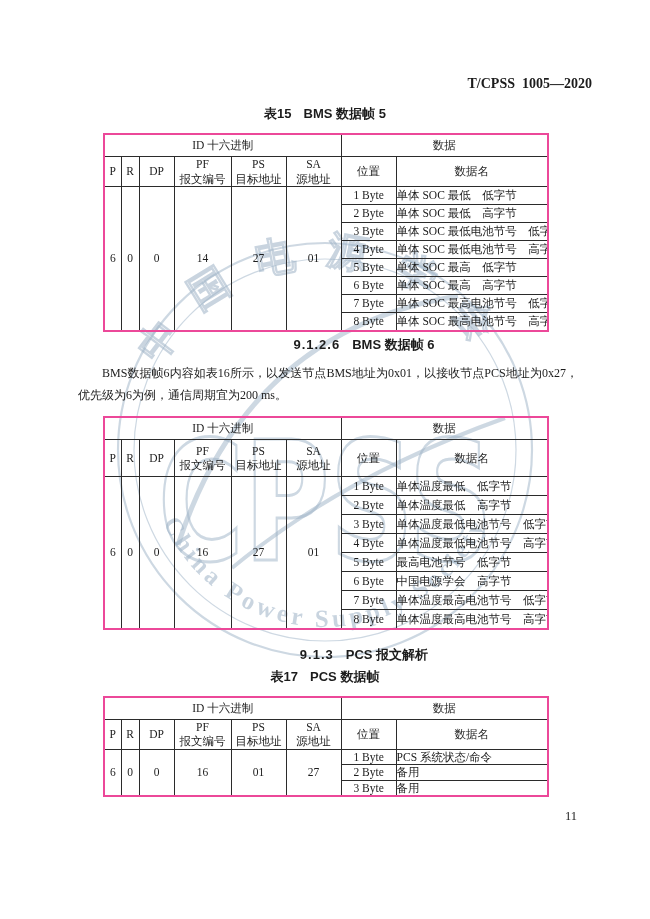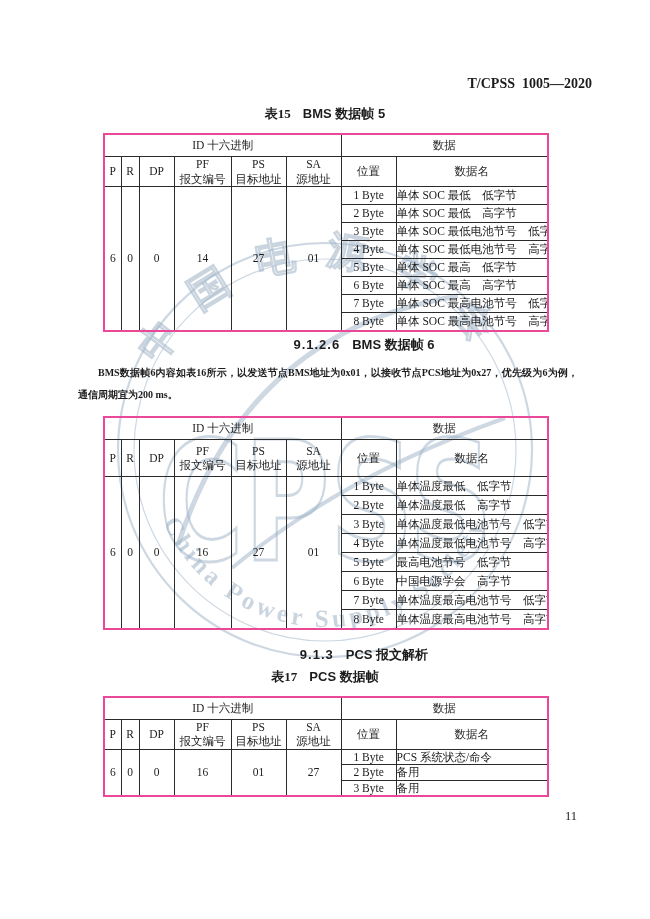--- a/index.html
+++ b/index.html
@@ -22,21 +22,21 @@
     font-weight:bold; font-size:14px; white-space:pre;
   }
   .tcaption {
     width:444px; margin-left:103px; text-align:center;
     font-family:"Liberation Sans","DejaVu Sans",sans-serif;
     font-weight:bold; font-size:13px;
   }
   .cap15 { margin-top:13px; }
   .cap16 { margin-top:4px; }
   .cap17 { margin-top:4px; }
-  .tcaption .cl { margin-right:12px;font-family:Liberation Serif, serif; }
+  .tcaption .cl { margin-right:12px; }
 
   table.dt {
     border-collapse:collapse; table-layout:fixed;
     margin-left:103px; margin-top:10px; width:446px;
     border:2px solid #ec4899;
   }
   .t16 { margin-top:8px; }
   .t17 { margin-top:8px; }
   table.dt td {
     border:1px solid #2b2b2b; text-align:center; vertical-align:middle;
@@ -55,22 +55,22 @@
 
   .sec-heading {
     margin:4px 0 0 78px;
     font-family:"Liberation Sans","DejaVu Sans",sans-serif;
     font-weight:bold; font-size:13px;text-align:center;
   }
   .h913 { margin-top:16px; }
   .sec-heading .num { margin-right:12px; letter-spacing:1px; }
   .body-para {
     width:500px; margin:8px 0 0 78px;
-    font-size:10px; line-height:22px;
-    text-align:justify; text-indent:2em;font-weight:bold;
+    font-size:12px; line-height:22px;
+    text-align:justify; text-indent:2em;
   }
   .p2 { margin-top:6px; }
   .page-num { margin-top:12px; width:577px; text-align:right; font-size:12.5px; }
 </style>
 </head>
 <body>
 
 <svg class="watermark" width="650" height="919" viewBox="0 0 650 919" aria-hidden="true">
   <g stroke="#9db2c6" fill="none" opacity="0.5">
     <circle cx="325" cy="450" r="207" stroke-width="2.2"></circle>

